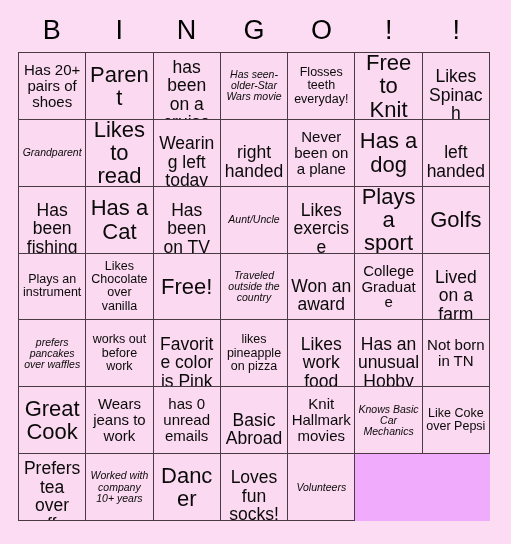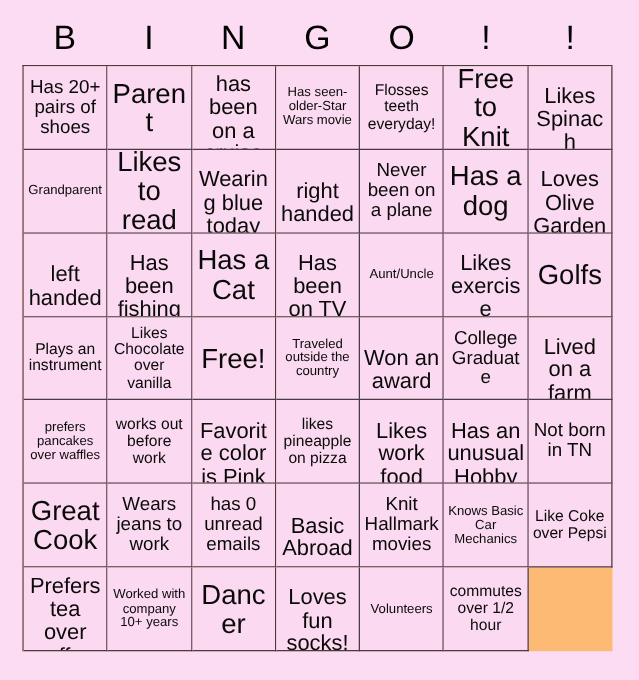--- a/index.html
+++ b/index.html
@@ -45,21 +45,21 @@
     position: absolute;
     left: 18px;
     top: 52px;
     width: 472px;
     height: 469px;
     display: grid;
     grid-template-columns: repeat(7, 1fr);
     grid-template-rows: repeat(7, 1fr);
     border-top: 1.5px solid #4a3a44;
     border-left: 1.5px solid #4a3a44;
-    background: #fdba74;
+    background: #f0abfc;
   }
   .cell {
     background: #fbd9f0;
     border-right: 1.5px solid #4a3a44;
     border-bottom: 1.5px solid #4a3a44;
     display: flex;
     align-items: center;
     justify-content: center;
     text-align: center;
     overflow: hidden;
@@ -71,21 +71,21 @@
     line-height: 1.06;
     word-wrap: break-word;
     font-weight: 400;
     color: #0a0a0a;
   }
   
   .cell-text[data-size="xl"]  { font-size: 22px; }
   .cell-text[data-size="lg"]  { font-size: 17.5px; margin-top: 18px; }
   .cell-text[data-size="md"]  { font-size: 15px; }
   .cell-text[data-size="sm"]  { font-size: 12.5px; }
-  .cell-text[data-size="xs"]  { font-size: 10.5px; }
+  .cell-text[data-size="xs"]  { font-size: 10.5px; font-style: italic; }
 </style>
 </head>
 <body>
 
 <div id="card">
 
   <div id="header-row">
       <div class="header-letter">B</div>
       <div class="header-letter">I</div>
       <div class="header-letter">N</div>
@@ -117,53 +117,53 @@
       <div class="cell">
         <span class="cell-text" data-size="lg">Likes Spinach</span>
       </div>
       <div class="cell">
         <span class="cell-text" data-size="xs">Grandparent</span>
       </div>
       <div class="cell">
         <span class="cell-text" data-size="xl">Likes to read</span>
       </div>
       <div class="cell">
-        <span class="cell-text" data-size="lg">Wearing blue today</span>
+        <span class="cell-text" data-size="lg">Wearing left today</span>
       </div>
       <div class="cell">
         <span class="cell-text" data-size="lg">right handed</span>
       </div>
       <div class="cell">
         <span class="cell-text" data-size="md">Never been on a plane</span>
       </div>
       <div class="cell">
         <span class="cell-text" data-size="xl">Has a dog</span>
       </div>
       <div class="cell">
-        <span class="cell-text" data-size="lg">Loves Olive Garden</span>
-      </div>
-      <div class="cell">
         <span class="cell-text" data-size="lg">left handed</span>
       </div>
       <div class="cell">
         <span class="cell-text" data-size="lg">Has been fishing</span>
       </div>
       <div class="cell">
         <span class="cell-text" data-size="xl">Has a Cat</span>
       </div>
       <div class="cell">
         <span class="cell-text" data-size="lg">Has been on TV</span>
       </div>
       <div class="cell">
         <span class="cell-text" data-size="xs">Aunt/Uncle</span>
       </div>
       <div class="cell">
         <span class="cell-text" data-size="lg">Likes exercise</span>
       </div>
       <div class="cell">
+        <span class="cell-text" data-size="xl">Plays a sport</span>
+      </div>
+      <div class="cell">
         <span class="cell-text" data-size="xl">Golfs</span>
       </div>
       <div class="cell">
         <span class="cell-text" data-size="sm">Plays an instrument</span>
       </div>
       <div class="cell">
         <span class="cell-text" data-size="sm">Likes Chocolate over vanilla</span>
       </div>
       <div class="cell">
         <span class="cell-text" data-size="xl">Free!</span>
@@ -230,18 +230,15 @@
       </div>
       <div class="cell">
         <span class="cell-text" data-size="xl">Dancer</span>
       </div>
       <div class="cell">
         <span class="cell-text" data-size="lg">Loves fun socks!</span>
       </div>
       <div class="cell">
         <span class="cell-text" data-size="xs">Volunteers</span>
       </div>
-      <div class="cell">
-        <span class="cell-text" data-size="sm">commutes over 1/2 hour</span>
-      </div>
     </div>
 
 </div>
 
 </body></html>

